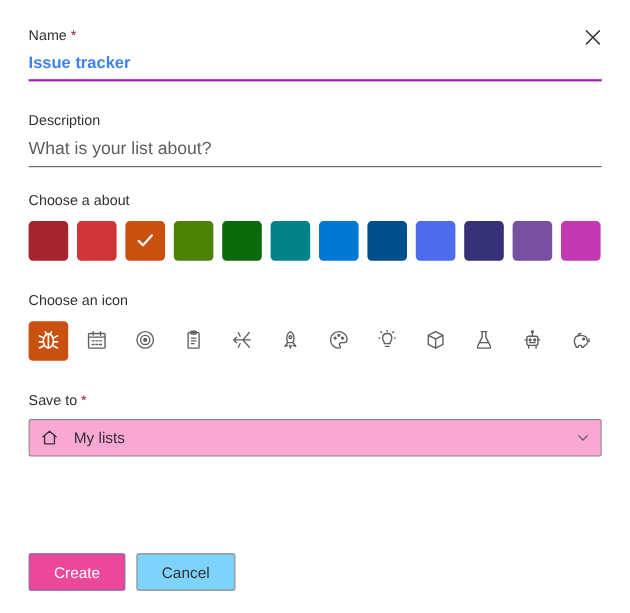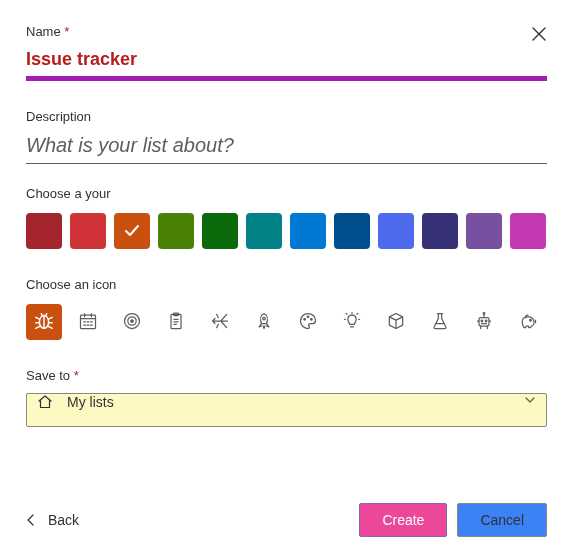--- a/index.html
+++ b/index.html
@@ -34,40 +34,39 @@
     margin-bottom: 6px;
     display: block;
   }
   .required::after {
     content: " *";
     color: #a4262c;
   }
   .name-input {
     width: 100%;
     border: none;
-    border-bottom: 5px solid #a21caf;
-    font-size: 18px;
+    border-bottom: 2px solid #a21caf;
+    font-size: 15px;
     font-weight: 600;
-    color: #b91c1c;
+    color: #3b82f6;
     padding: 4px 0 6px 0;
     outline: none;
     font-family: inherit;
   }
   .name-section { margin-bottom: 28px; }
   .desc-section { margin-bottom: 22px; }
   .desc-input {
     width: 100%;
     border: none;
     border-bottom: 1px solid #605e5c;
-    font-size: 20px;
+    font-size: 16px;
     color: #737373;
     padding: 4px 0 6px 0;
     outline: none;
     font-family: inherit;
-    font-style: italic;
   }
   .desc-input::placeholder { color: #605e5c; }
   .color-section { margin-bottom: 28px; }
   .swatches {
     display: flex;
     gap: 8px;
     margin-top: 12px;
   }
   .swatch {
     width: 36px;
@@ -104,24 +103,24 @@
     background: #ca5010;
     color: #fff;
   }
   .saveto-section { }
   .saveto-select {
     width: 100%;
     height: 34px;
     border: 1px solid #8a8886;
     border-radius: 2px;
     display: flex;
-    align-items: flex-start;
+    align-items: center;
     padding: 0 10px;
     cursor: pointer;
-    background: #fef9c3;
+    background: #f9a8d4;
     margin-top: 10px;
     position: relative;
   }
   .saveto-home {
     margin-right: 14px;
     display: flex;
     align-items: center;
   }
   .saveto-text { flex: 1; color: #323130; }
   .saveto-chev {
@@ -160,21 +159,21 @@
     font-size: 14px;
     font-family: inherit;
     cursor: pointer;
   }
   .btn-primary {
     background: #ec4899;
     color: #fff;
     border: 1px solid #8764b8;
   }
   .btn-secondary {
-    background: #3b82f6;
+    background: #7dd3fc;
     color: #323130;
     border: 1px solid #8a8886;
   }
 </style>
 </head>
 <body>
 
 <button class="close-btn" aria-label="Close">
   <svg width="14" height="14" viewBox="0 0 14 14">
     <path d="M1 1 L13 13 M13 1 L1 13" stroke="#323130" stroke-width="1.4" fill="none" stroke-linecap="round"></path>
@@ -185,21 +184,21 @@
   <label class="field-label required">Name</label>
   <input class="name-input" type="text" value="Issue tracker" style="">
 </div>
 
 <div class="desc-section">
   <label class="field-label">Description</label>
   <input class="desc-input" type="text" placeholder="What is your list about?" style="">
 </div>
 
 <div class="color-section">
-  <label class="field-label">Choose a your</label>
+  <label class="field-label">Choose a about</label>
   <div class="swatches" id="swatches">
       <button class="swatch" aria-label="Dark red" style="background: rgb(164, 38, 44);"></button>
       <button class="swatch" aria-label="Red" style="background: rgb(209, 52, 56);"></button>
       <button class="swatch" aria-label="Orange" style="background: rgb(202, 80, 16);">
         <svg width="18" height="18" viewBox="0 0 18 18">
           <path d="M3 9 L7 13 L15 4" stroke="#fff" stroke-width="2" fill="none" stroke-linecap="round" stroke-linejoin="round"></path>
         </svg>
       </button>
       <button class="swatch" aria-label="Green" style="background: rgb(73, 130, 5);"></button>
       <button class="swatch" aria-label="Dark green" style="background: rgb(11, 106, 11);"></button>
@@ -311,23 +310,17 @@
     <span class="saveto-text">My lists</span>
     <span class="saveto-chev">
       <svg width="12" height="12" viewBox="0 0 12 12" fill="none">
         <path d="M2 4 L6 8 L10 4" stroke="#605e5c" stroke-width="1.2" fill="none" stroke-linecap="round" stroke-linejoin="round"></path>
       </svg>
     </span>
   </div>
 </div>
 
 <div class="footer">
-  <button class="back-btn">
-    <svg width="10" height="14" viewBox="0 0 10 14" fill="none">
-      <path d="M7 2 L2 7 L7 12" stroke="#323130" stroke-width="1.2" fill="none" stroke-linecap="round" stroke-linejoin="round"></path>
-    </svg>
-    <span>Back</span>
-  </button>
   <div class="footer-right">
     <button class="btn btn-primary">Create</button>
     <button class="btn btn-secondary">Cancel</button>
   </div>
 </div>
 
 </body></html>

